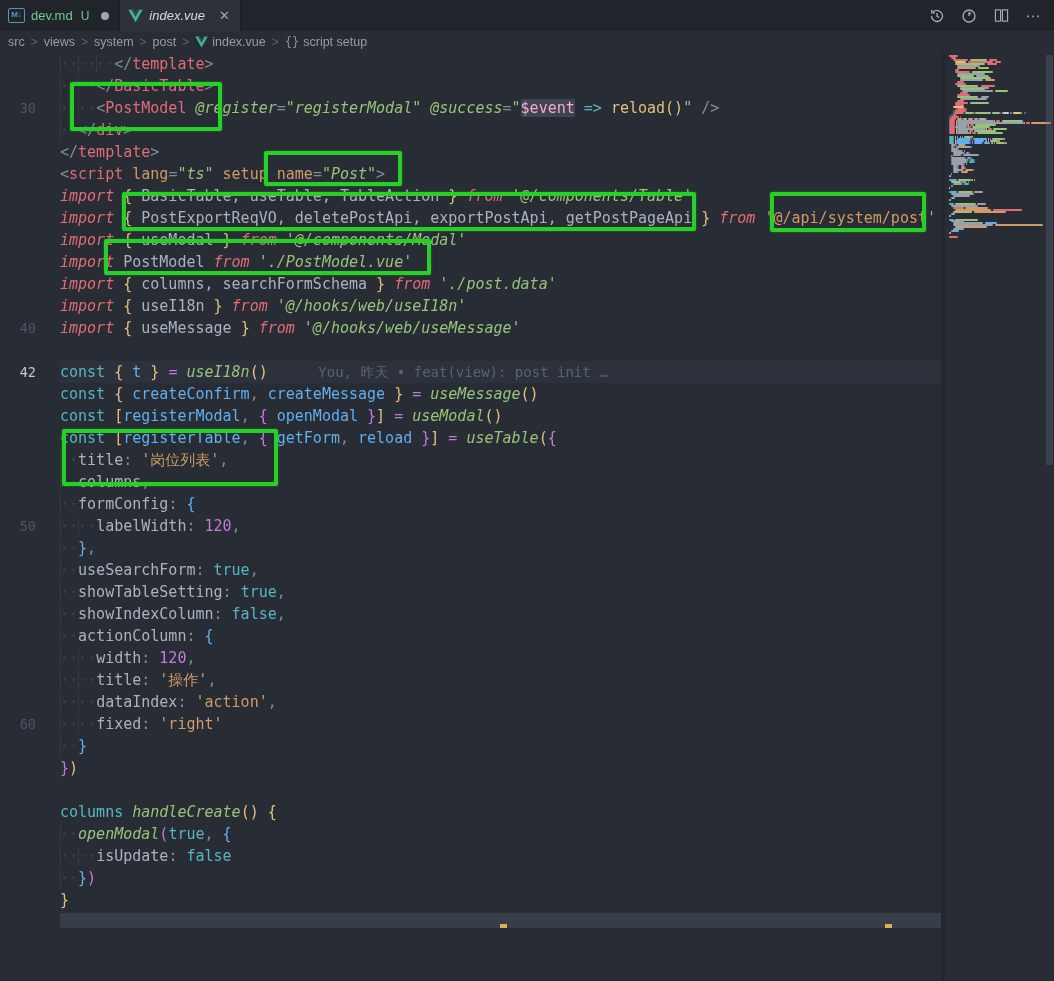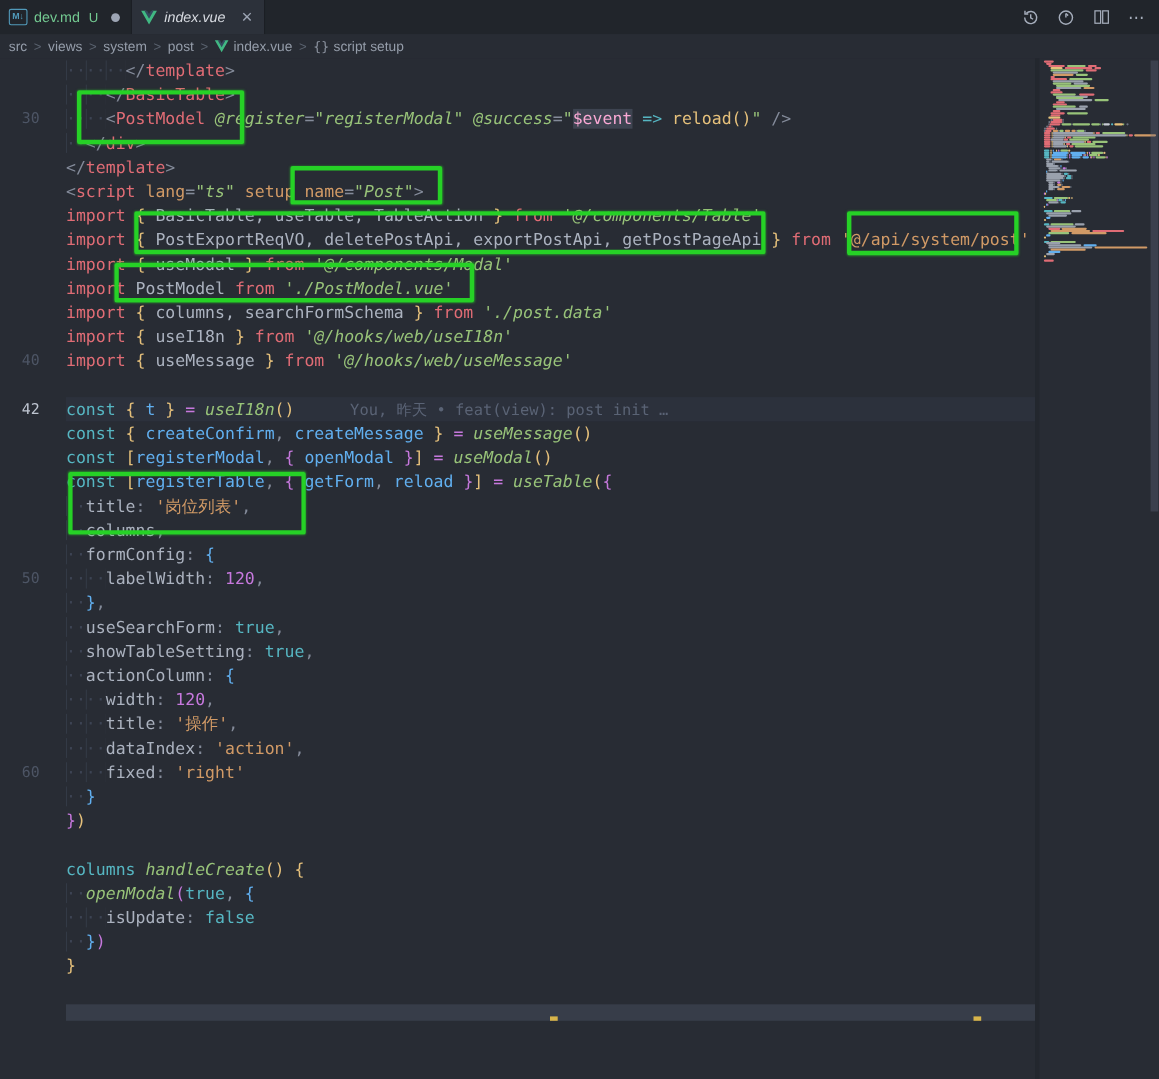--- a/index.html
+++ b/index.html
@@ -34,21 +34,21 @@
   
   #editor{position:absolute;left:0;top:53px;width:941px;height:928px;background:#282c34;}
   .row{display:flex;height:22px;line-height:22px;}
   .gut{width:60px;box-sizing:border-box;text-align:right;padding-right:24px;
        font-family:"DejaVu Sans Mono",monospace;font-size:13.5px;color:#4d5565;flex:none;user-select:none;}
   .row.cur .gut{color:#bfc6d1;}
   .code{flex:1;white-space:pre;font-family:"DejaVu Sans Mono",monospace;font-size:15px;color:#abb2bf;cursor:text;}
   .row.cur .code-wrap{background:#2c313c;}
   .code-wrap{flex:1;display:flex;}
   .tok-red{color:#e06c75;}
-  .tok-redi{color:#e06c75;}
+  .tok-redi{color:#e06c75;font-style:italic;}
   .tok-grn{color:#98c379;font-style:italic;}
   .tok-gld{color:#e5c07b;}
   .tok-org{color:#d19a66;}
   .tok-pur{color:#c678dd;}
   .tok-blu{color:#61afef;}
   .tok-tea{color:#56b6c2;}
   .tok-fg{color:#abb2bf;}
   .tok-p{color:#848b9a;}
   .tok-ws{color:#3d4454;background-image:linear-gradient(to right,#333a46 0,#333a46 1px,transparent 1px);
           background-size:2ch 100%;background-repeat:repeat-x;}
@@ -288,20 +288,26 @@
       <div class="row">
         <div class="gut"></div>
         <div class="code-wrap">
           <div class="code"><span class="tok-ws">··</span><span class="tok-fg">useSearchForm</span><span class="tok-p">:</span><span class="tok-fg"> </span><span class="tok-tea">true</span><span class="tok-p">,</span></div>
         </div>
       </div>
       <div class="row">
         <div class="gut"></div>
         <div class="code-wrap">
           <div class="code"><span class="tok-ws">··</span><span class="tok-fg">showTableSetting</span><span class="tok-p">:</span><span class="tok-fg"> </span><span class="tok-tea">true</span><span class="tok-p">,</span></div>
+        </div>
+      </div>
+      <div class="row">
+        <div class="gut"></div>
+        <div class="code-wrap">
+          <div class="code"><span class="tok-ws">··</span><span class="tok-fg">showIndexColumn</span><span class="tok-p">:</span><span class="tok-fg"> </span><span class="tok-tea">false</span><span class="tok-p">,</span></div>
         </div>
       </div>
       <div class="row">
         <div class="gut"></div>
         <div class="code-wrap">
           <div class="code"><span class="tok-ws">··</span><span class="tok-fg">actionColumn</span><span class="tok-p">:</span><span class="tok-fg"> </span><span class="tok-blu">{</span></div>
         </div>
       </div>
       <div class="row">
         <div class="gut"></div>

